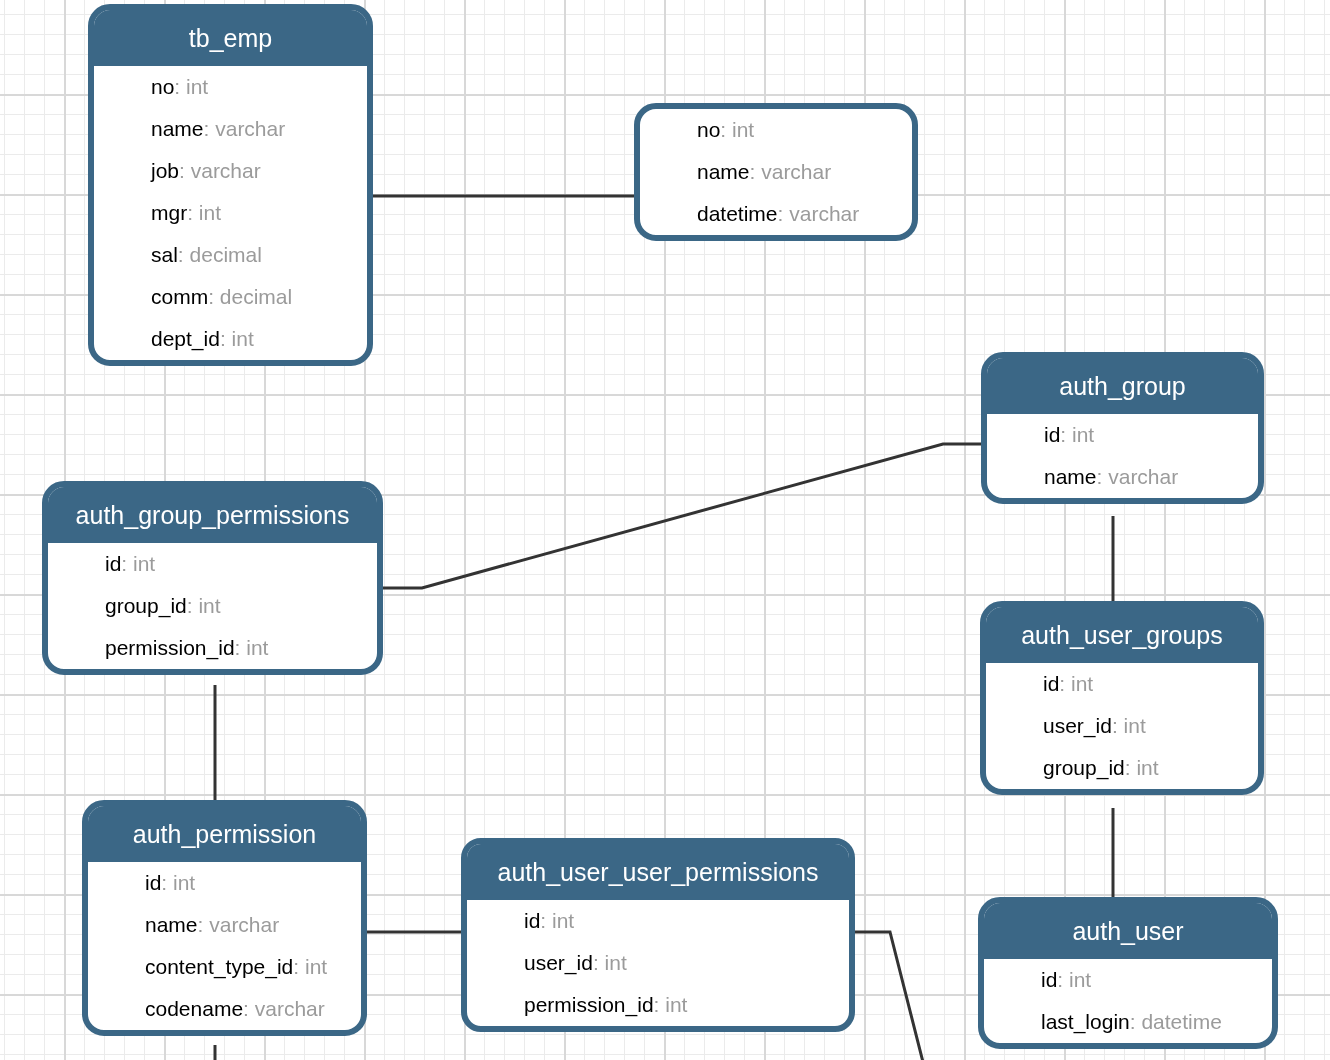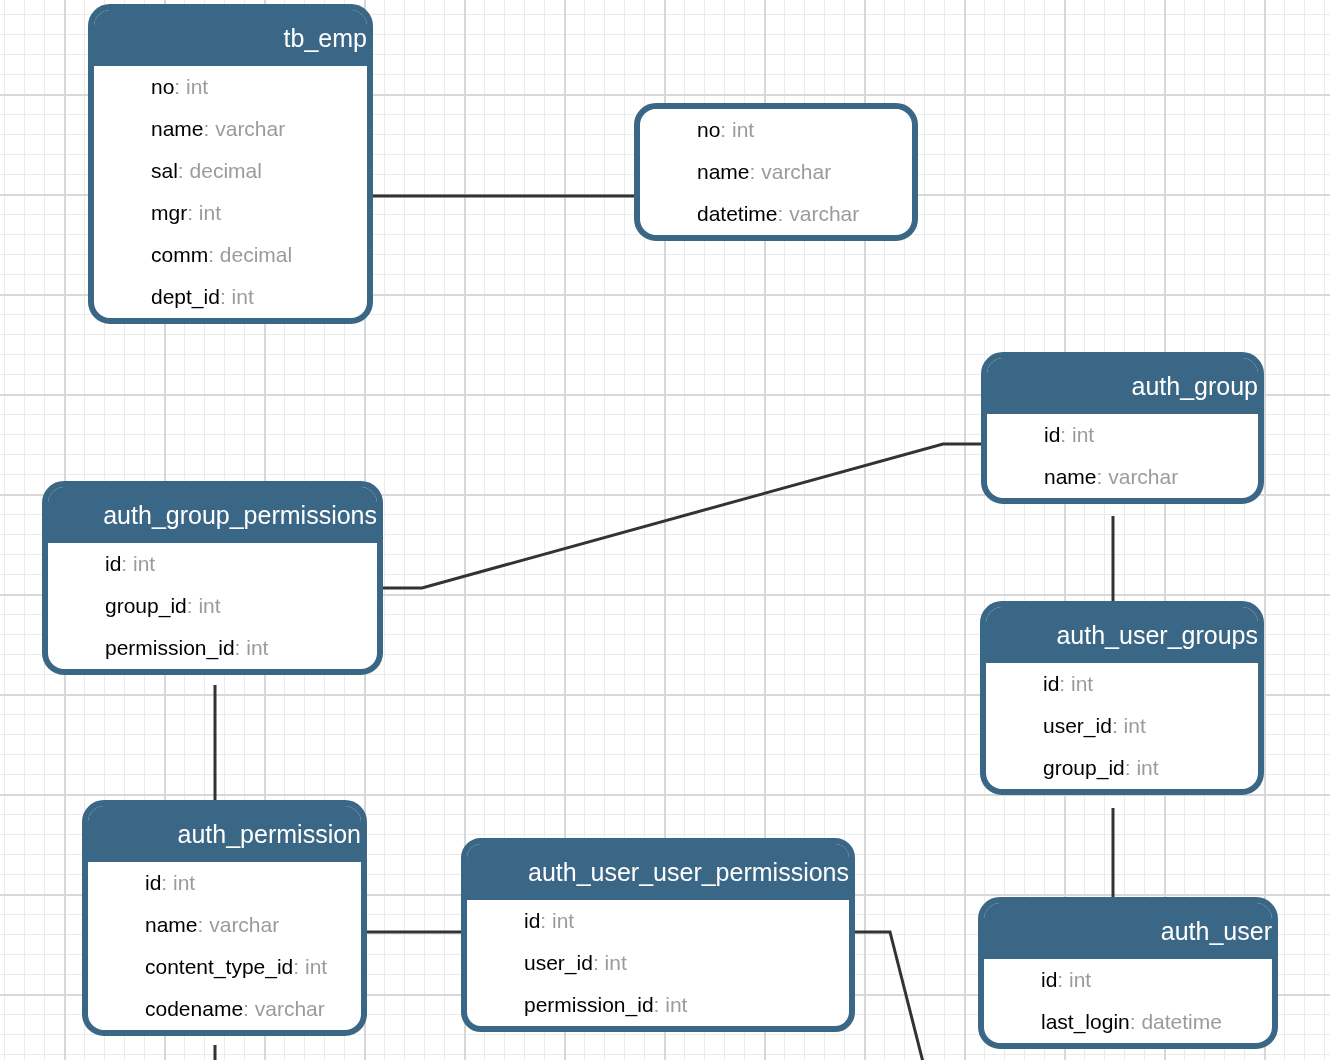--- a/index.html
+++ b/index.html
@@ -41,21 +41,21 @@
     background:var(--entity-body);
     border:6px solid var(--entity-border);
     border-radius:22px;
     overflow:hidden;
     box-shadow:0 0 0 0 transparent;
   }
   .entity-header{
     background:var(--entity-header);
     color:#ffffff;
     height:56px; line-height:56px;
-    text-align:right;
+    text-align:center;
     font-size:25px;
     white-space:nowrap;
   }
   .entity-body{
     padding:0 10px 0 57px;
   }
   .field-row{
     height:42px; line-height:42px;
     font-size:21px; white-space:nowrap;
   }
@@ -86,22 +86,23 @@
     <polyline points="364,932 464,932"></polyline>
     <polyline points="852,932 890,932 925,1070"></polyline>
     <polyline points="215,1045 215,1062"></polyline>
   </svg>
 
   <div class="entity e-tb-emp">
     <div class="entity-header">tb_emp</div>
     <div class="entity-body">
         <div class="field-row"><span class="fname">no</span><span class="ftype">: int</span></div>
         <div class="field-row"><span class="fname">name</span><span class="ftype">: varchar</span></div>
+        <div class="field-row"><span class="fname">job</span><span class="ftype">: varchar</span></div>
+        <div class="field-row"><span class="fname">mgr</span><span class="ftype">: int</span></div>
         <div class="field-row"><span class="fname">sal</span><span class="ftype">: decimal</span></div>
-        <div class="field-row"><span class="fname">mgr</span><span class="ftype">: int</span></div>
         <div class="field-row"><span class="fname">comm</span><span class="ftype">: decimal</span></div>
         <div class="field-row"><span class="fname">dept_id</span><span class="ftype">: int</span></div>
       </div>
   </div>
 
   <div class="entity e-tb-dept">
     <div class="entity-body">
         <div class="field-row"><span class="fname">no</span><span class="ftype">: int</span></div>
         <div class="field-row"><span class="fname">name</span><span class="ftype">: varchar</span></div>
         <div class="field-row"><span class="fname">datetime</span><span class="ftype">: varchar</span></div>

